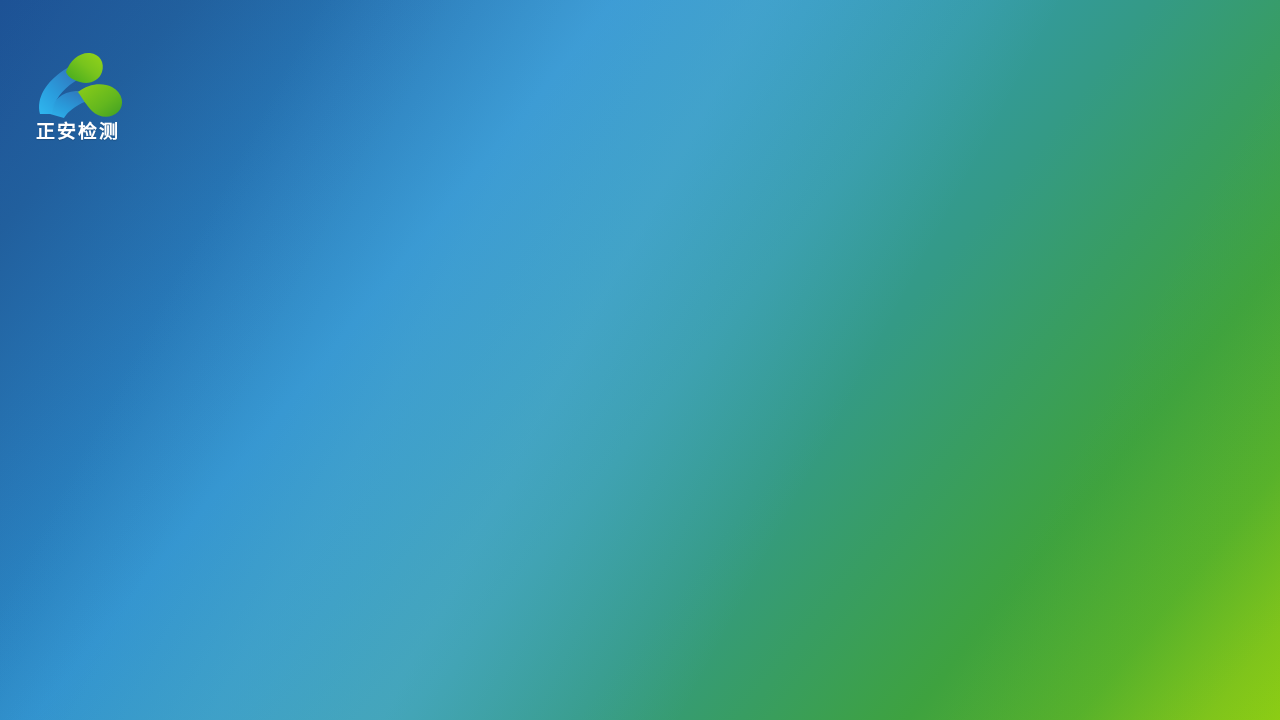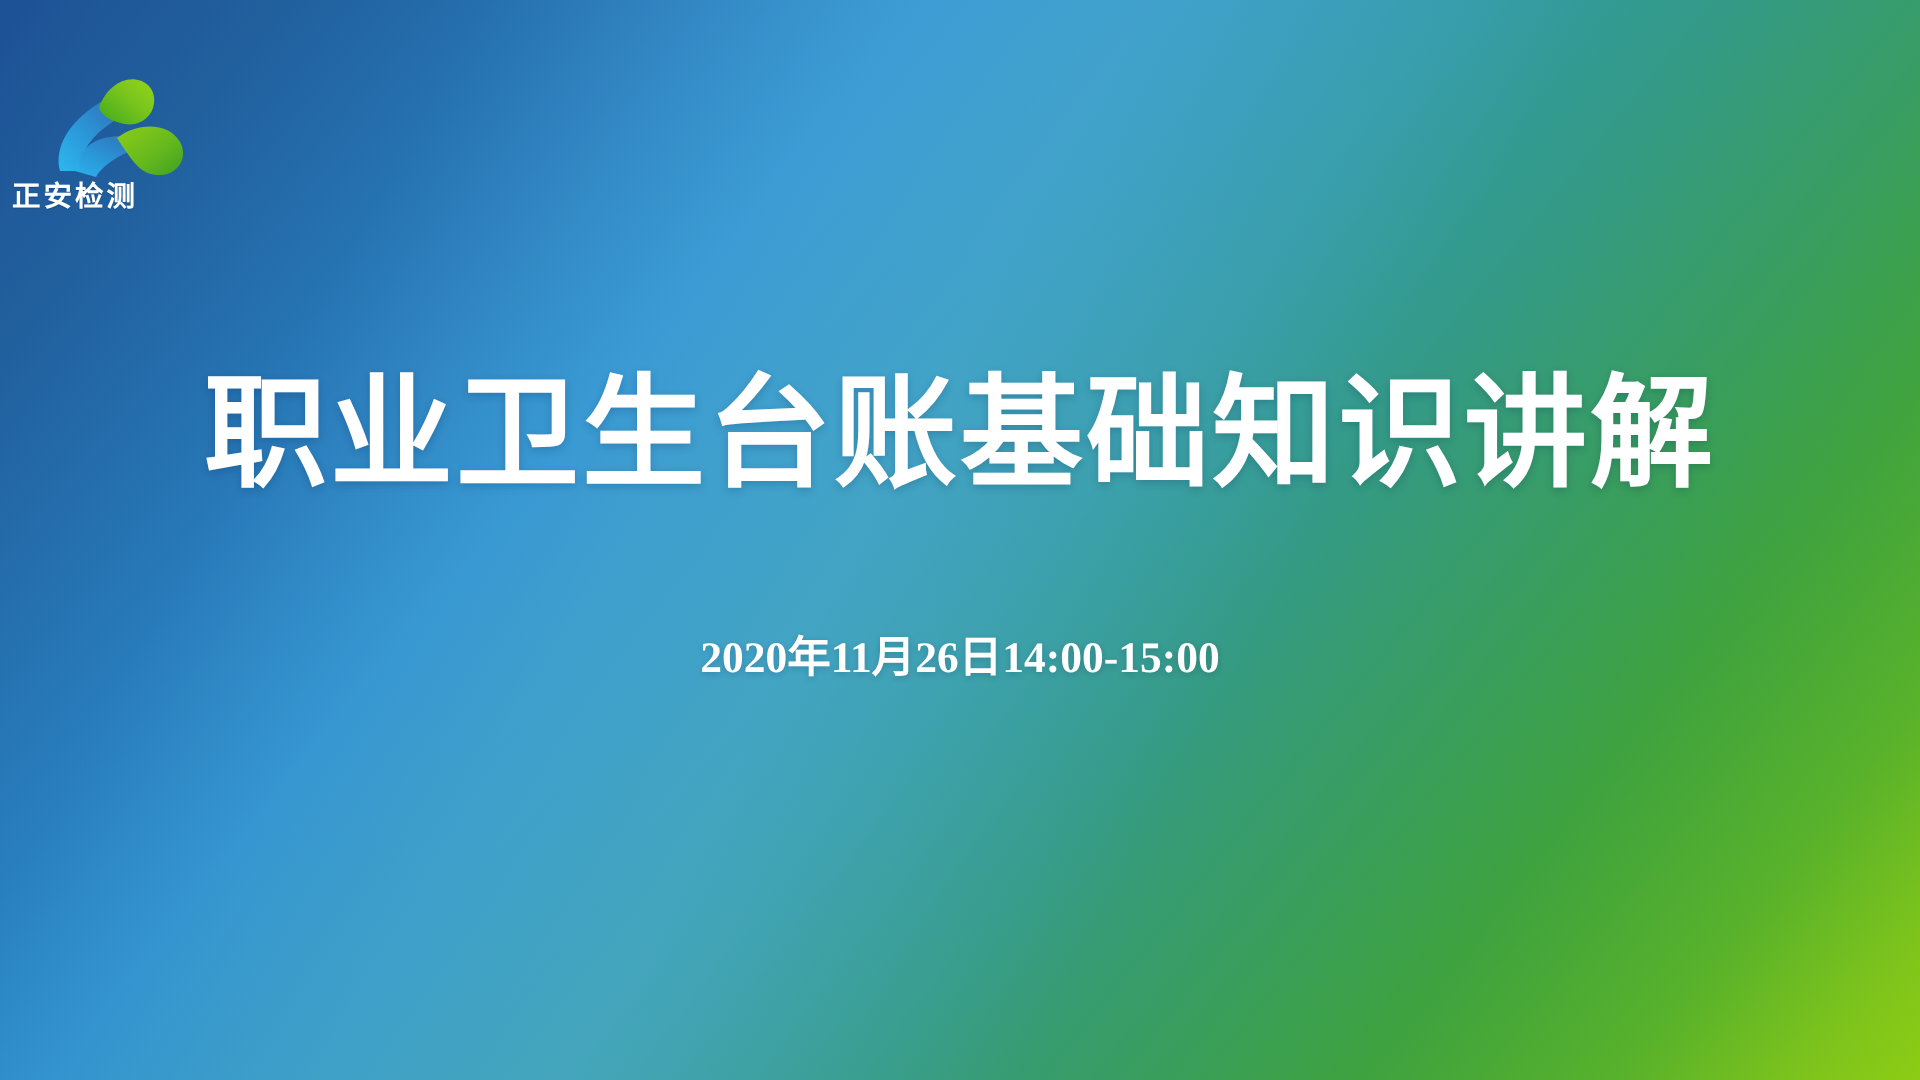--- a/index.html
+++ b/index.html
@@ -54,20 +54,21 @@
         rgba(150,215,15,0.20) 100%);
     pointer-events: none;
   }
 
   
   .logo {
     position: absolute;
     left: 8px;
     top: 44px;
     width: 140px;
+    text-align: center;
     user-select: none;
   }
   .logo-mark {
     display: block;
     margin: 0 auto;
   }
   .logo-text {
     display: block;
     margin-top: 2px;
     color: #ffffff;
@@ -149,18 +150,14 @@
 
       <path d="M40 28 C 44 16, 54 8, 64 9 C 74 10, 79 19, 76 28
                C 73 37, 63 41, 54 38 C 47 36, 42 33, 40 28 Z" fill="url(#gLeafTop)"></path>
 
       <path d="M52 48 C 62 40, 76 38, 86 43 C 97 49, 99 61, 92 68
                C 85 75, 73 74, 66 67 C 61 62, 56 54, 52 48 Z" fill="url(#gLeafRight)"></path>
     </svg>
     <span class="logo-text">正安检测</span>
   </div>
 
-  <div class="title-block">
-    <h1 class="main-title">职业卫生台账基础知识讲解</h1>
-    <p class="subtitle">2020年11月26日14:00-15:00</p>
-  </div>
 
 </div>
 
 </body></html>

